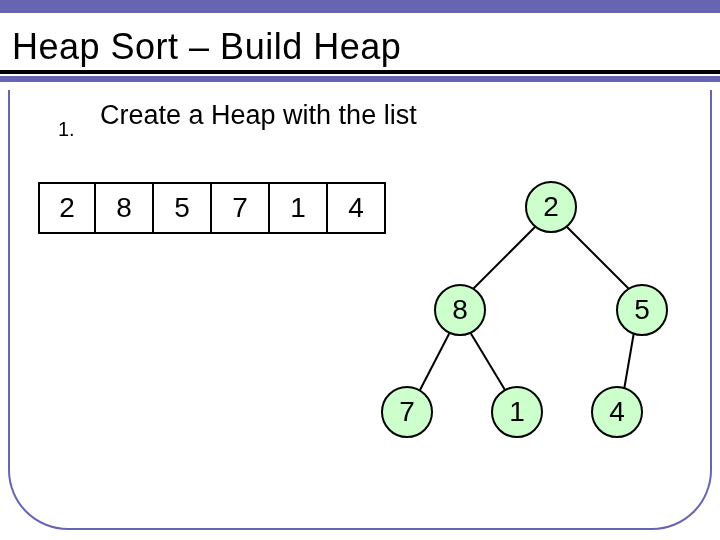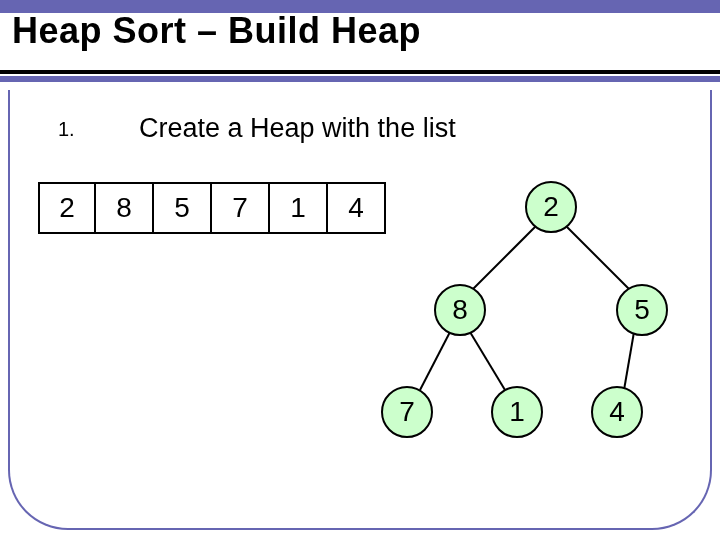--- a/index.html
+++ b/index.html
@@ -10,25 +10,24 @@
     position: relative;
     overflow: hidden;
   }
   .topband {
     position: absolute;
     left: 0; top: 0; width: 720px; height: 13px;
     background: #6665b2;
   }
   .title {
     position: absolute;
-    left: 12px; top: 10px;
+    left: 12px; top: 26px;
     font-size: 36px;
     color: #000;
     letter-spacing: 0.5px;
-    font-weight: bold;
   }
   .hr1 {
     position: absolute;
     left: 0; top: 70px; width: 720px; height: 4px;
     background: #000;
   }
   .hr2 {
     position: absolute;
     left: 0; top: 76px; width: 720px; height: 6px;
     background: #6665b2;
@@ -42,24 +41,23 @@
     border-radius: 0 0 60px 60px;
   }
   .step-num {
     position: absolute;
     left: 58px; top: 118px;
     font-size: 20px;
     color: #000;
   }
   .step-text {
     position: absolute;
-    left: 100px; top: 113px;
+    left: 100px; top: 100px;
     font-size: 27px;
     color: #000;
-    margin-left: 39px;
   }
   .array {
     position: absolute;
     left: 38px; top: 182px;
     display: flex;
   }
   .cell {
     width: 58px; height: 52px;
     border: 2px solid #000;
     display: flex;

